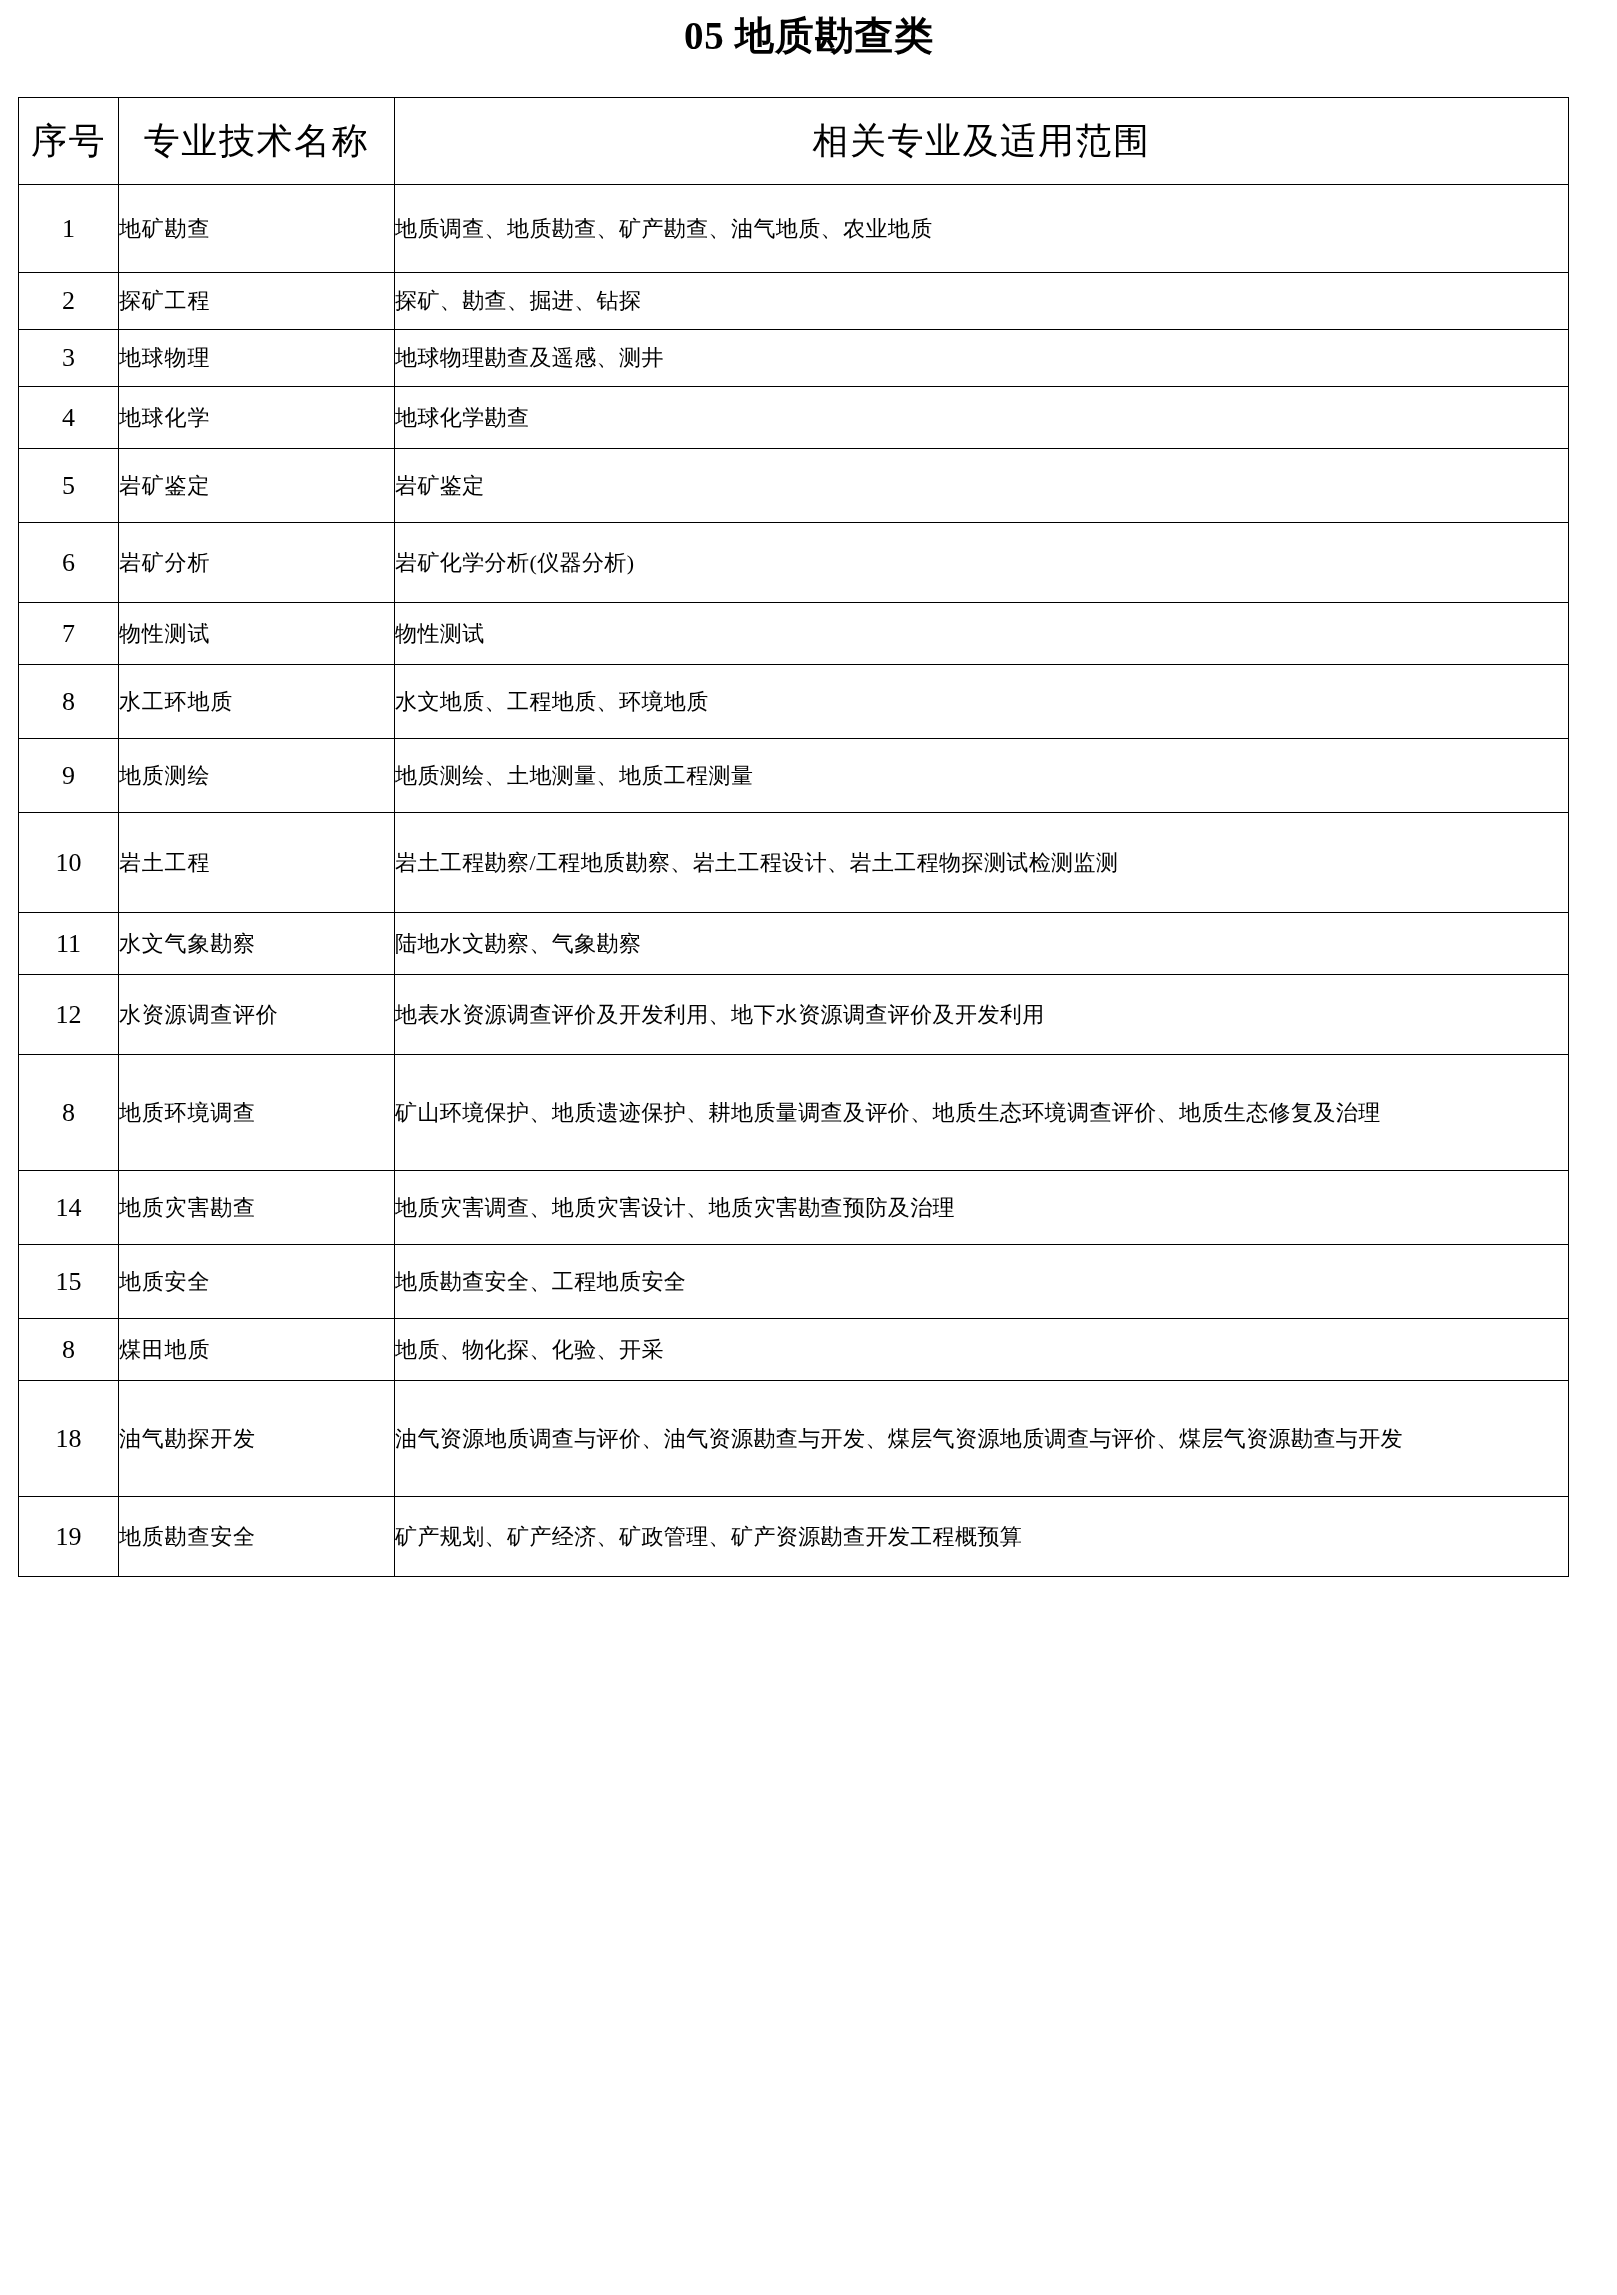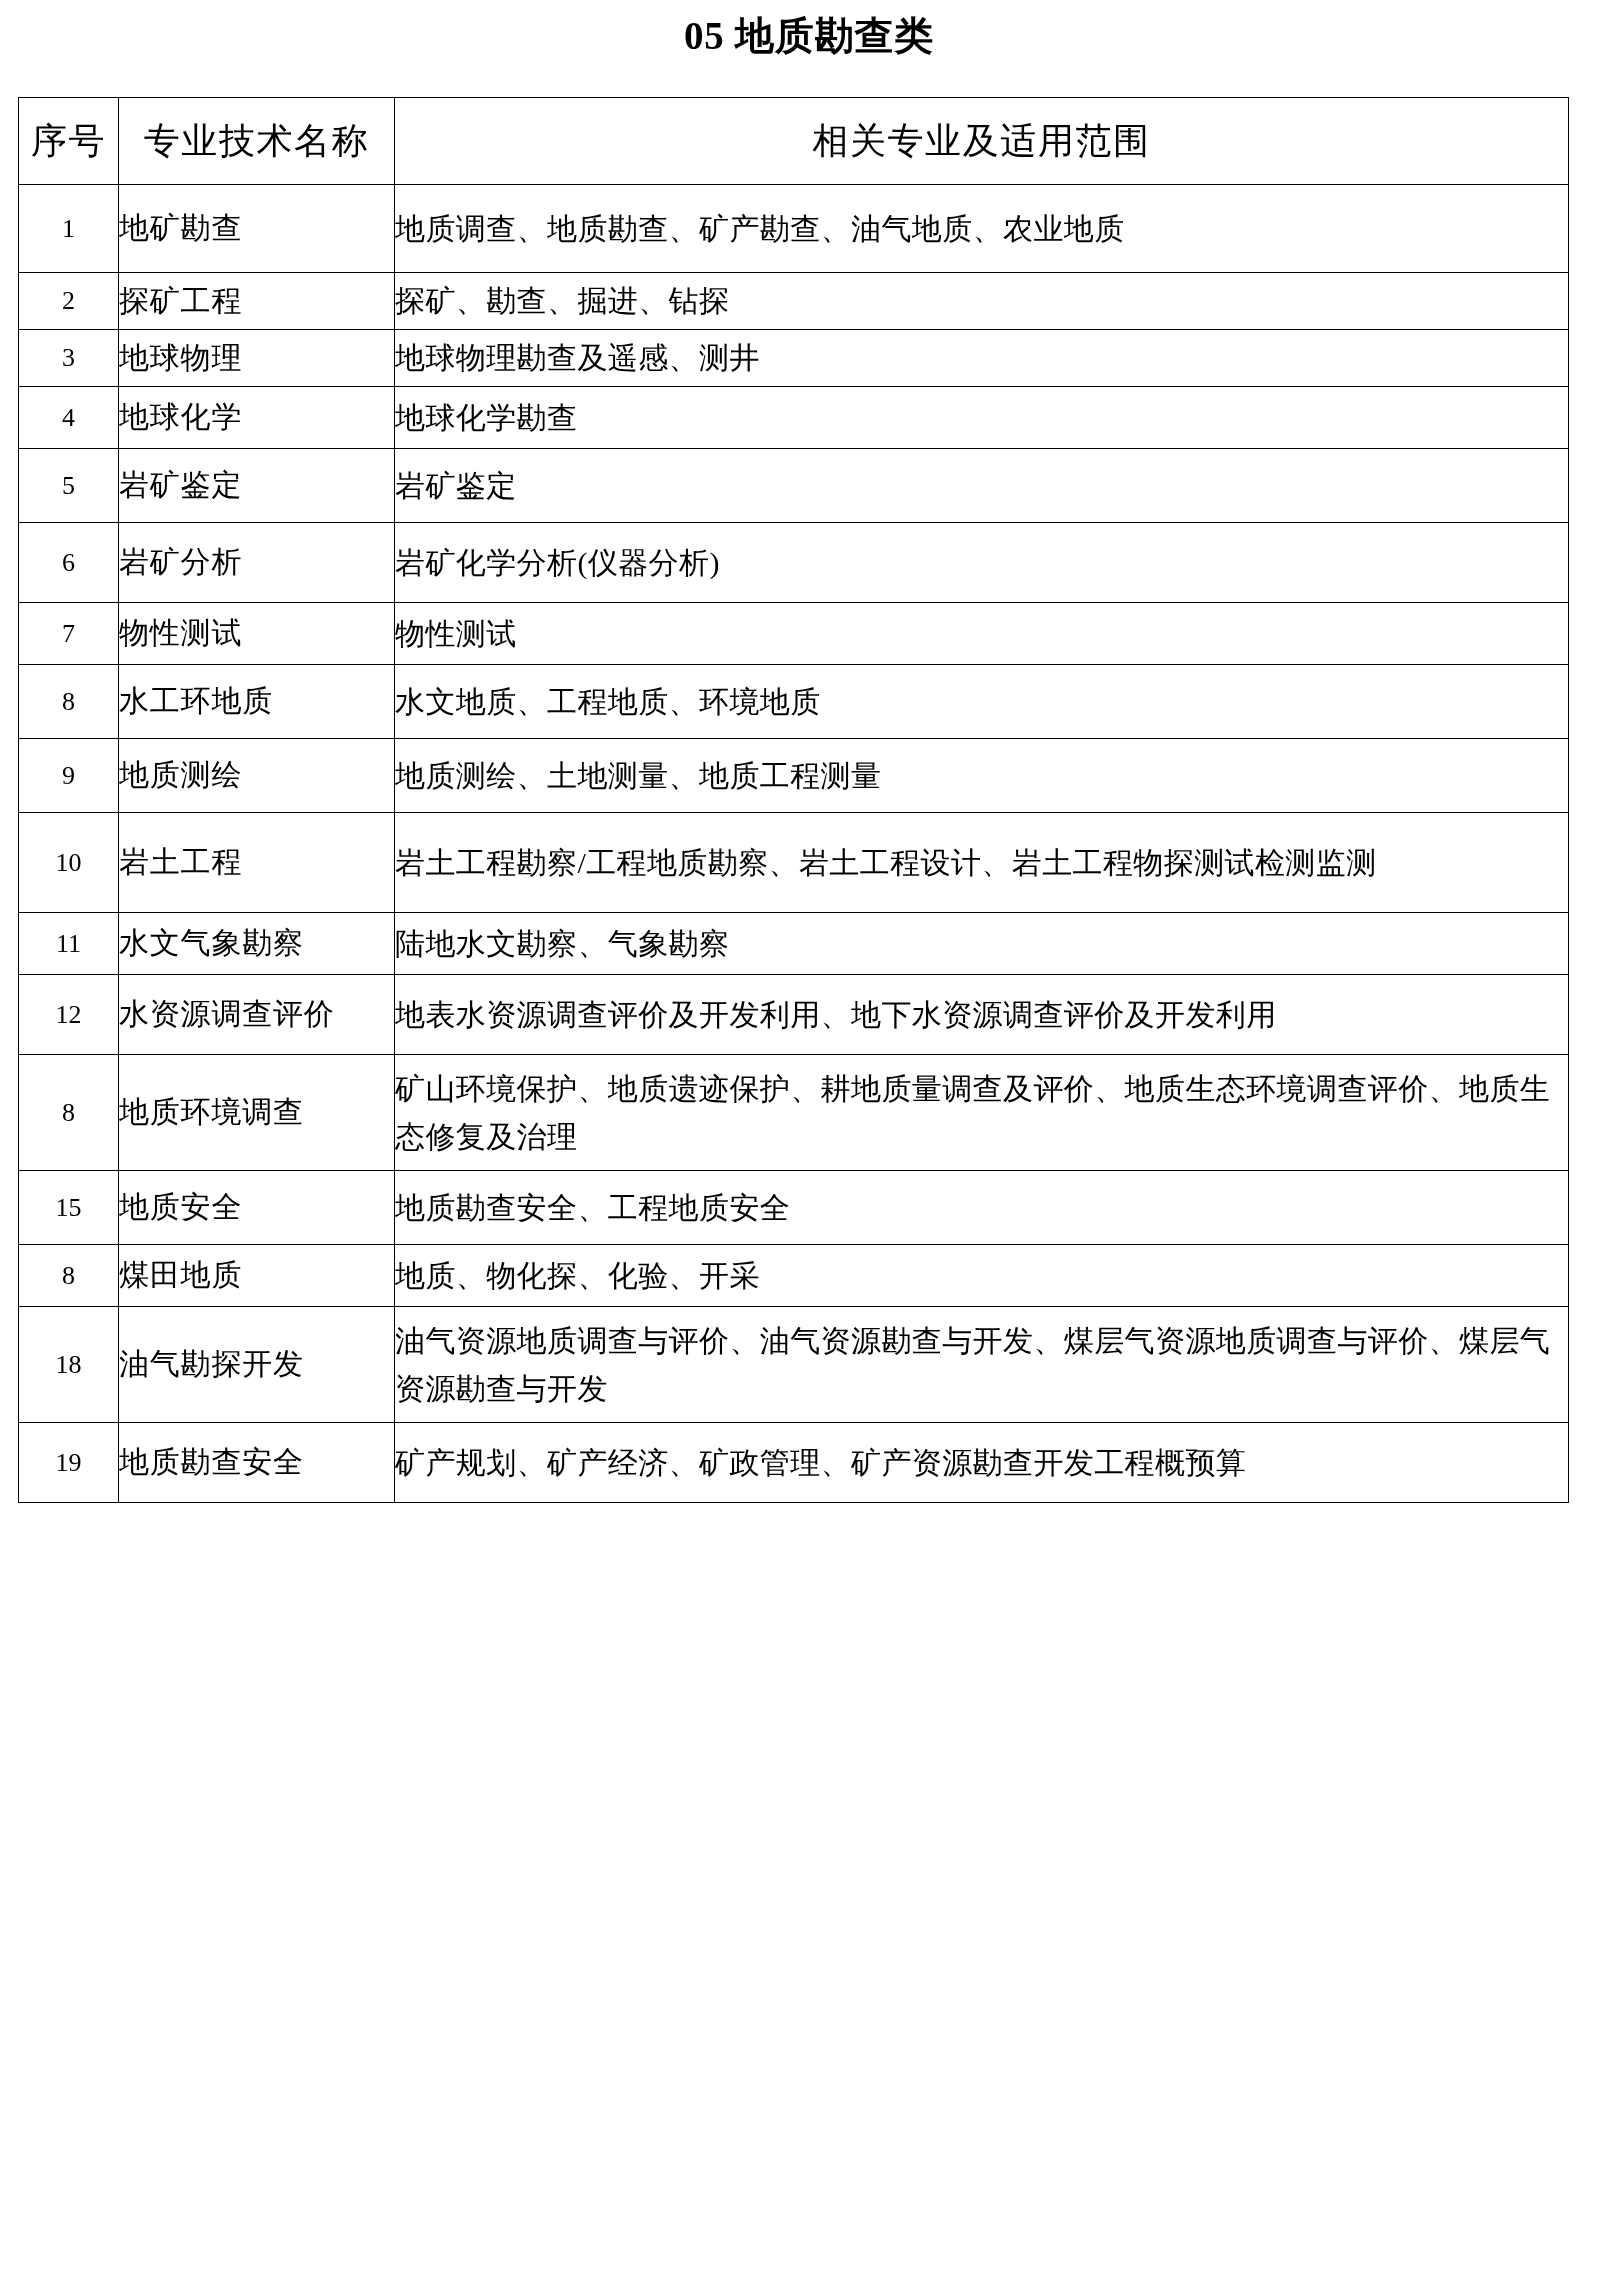--- a/index.html
+++ b/index.html
@@ -61,21 +61,21 @@
     text-align: center;
     font-size: 36px;
     font-family: "Liberation Serif", "DejaVu Serif", serif;
   }
   thead td .hd {
     display: block;
     padding: 0 5px;
     letter-spacing: 1.6px;
   }
   tbody td {
-    font-size: 30px;
+    font-size: 22px;
     font-family: "Liberation Serif", "DejaVu Serif", serif;
   }
   td.num {
     text-align: center;
     font-size: 26px;
   }
   td.name {
     padding-left: 11.5px;
     letter-spacing: 0.8px;
   }
@@ -180,20 +180,25 @@
           <td class="num">12</td>
           <td class="name">水资源调查评价</td>
           <td class="scope">地表水资源调查评价及开发利用、地下水资源调查评价及开发利用</td>
         </tr>
         <tr class="h7">
           <td class="num">8</td>
           <td class="name">地质环境调查</td>
           <td class="scope">矿山环境保护、地质遗迹保护、耕地质量调查及评价、地质生态环境调查评价、地质生态修复及治理</td>
         </tr>
         <tr class="h4">
+          <td class="num">14</td>
+          <td class="name">地质灾害勘查</td>
+          <td class="scope">地质灾害调查、地质灾害设计、地质灾害勘查预防及治理</td>
+        </tr>
+        <tr class="h4">
           <td class="num">15</td>
           <td class="name">地质安全</td>
           <td class="scope">地质勘查安全、工程地质安全</td>
         </tr>
         <tr class="h3">
           <td class="num">8</td>
           <td class="name">煤田地质</td>
           <td class="scope">地质、物化探、化验、开采</td>
         </tr>
         <tr class="h7">

